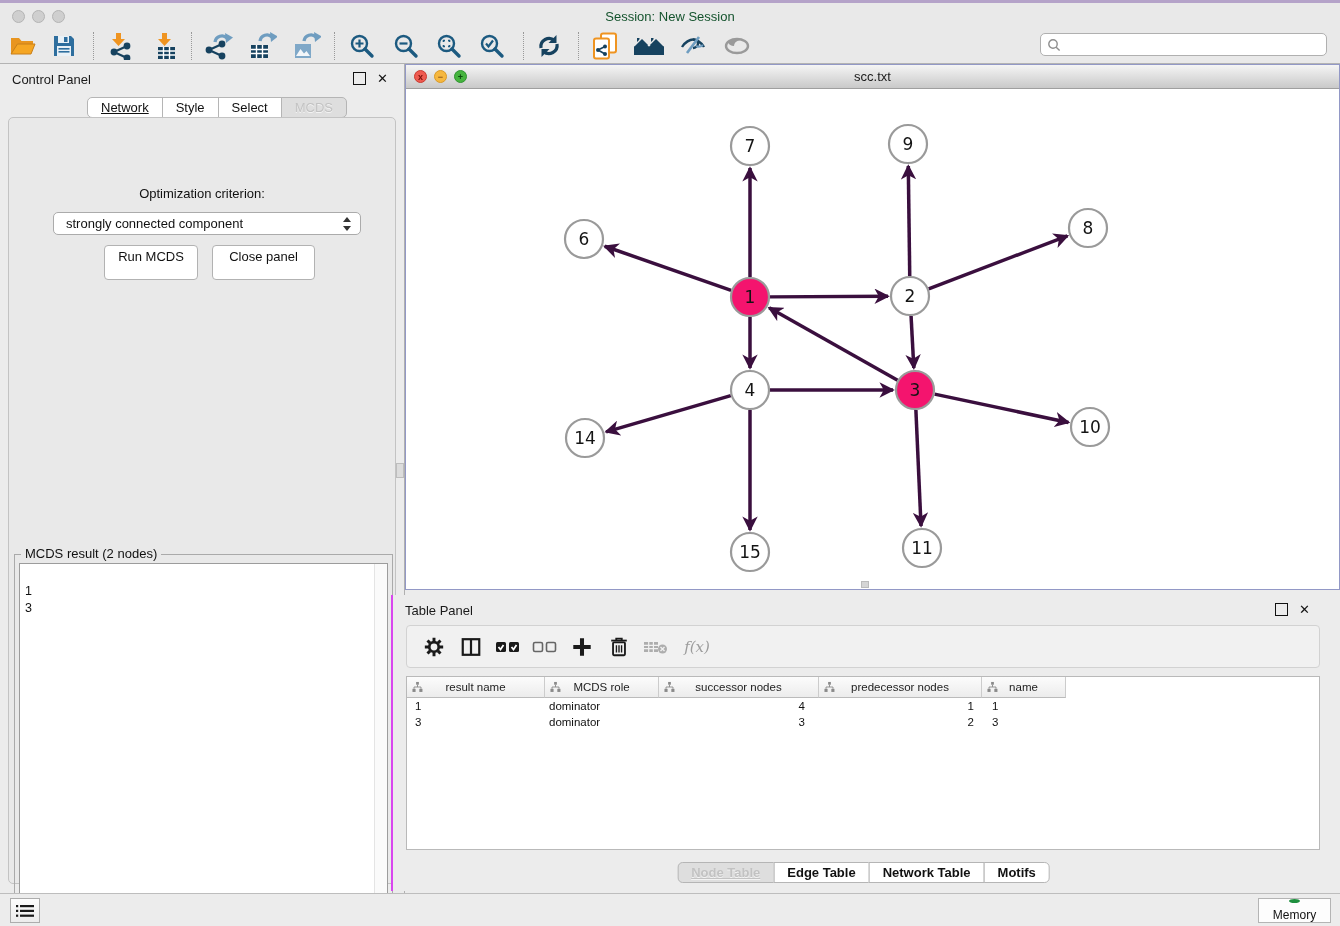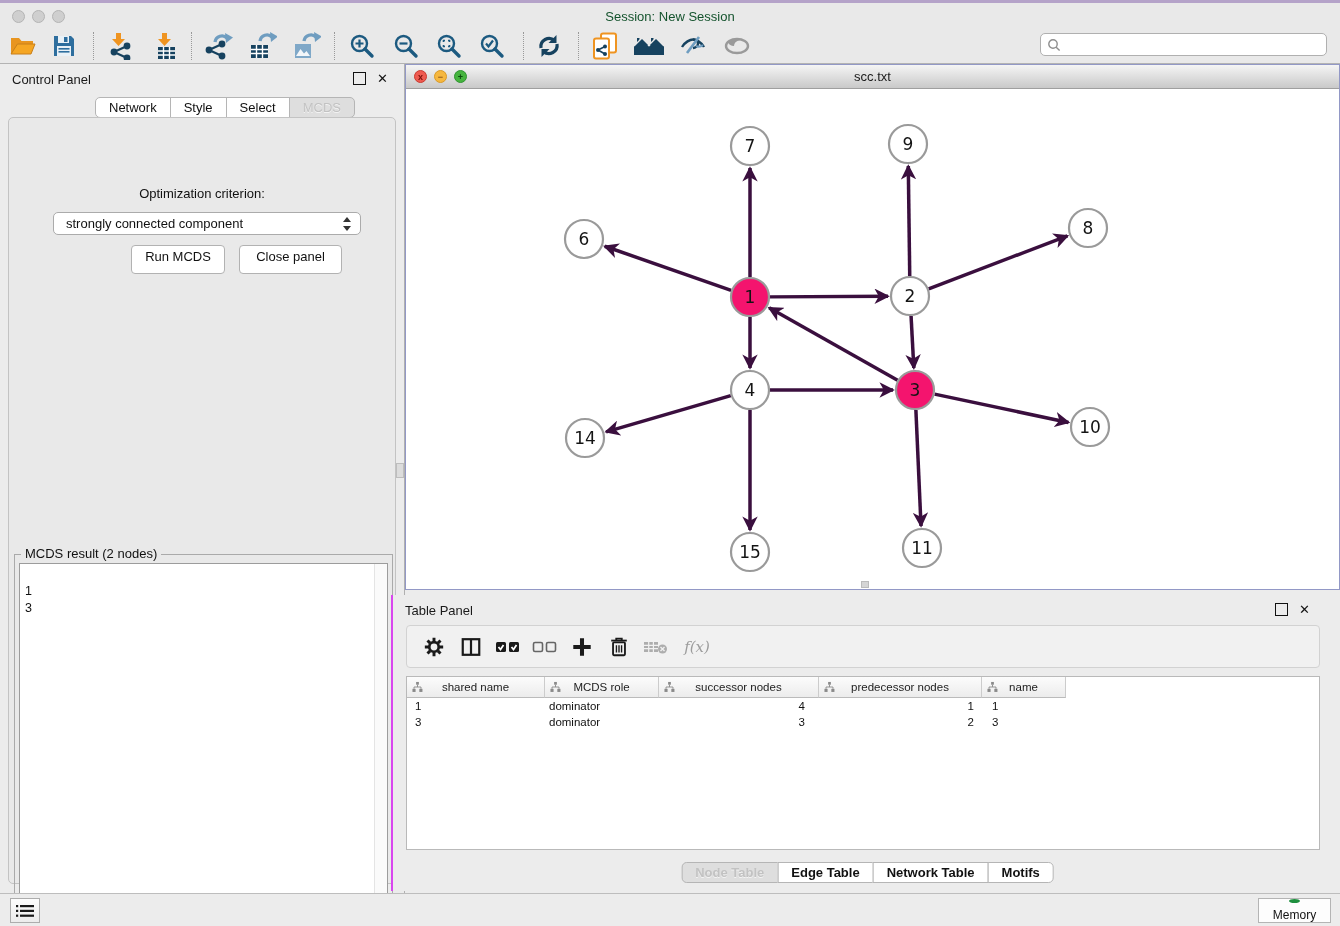--- a/index.html
+++ b/index.html
@@ -21,32 +21,32 @@
   .searchbox input { border:none; outline:none; flex:1; font-size:12px; margin-left:4px; background:transparent; }
 
   
   .control-panel { position:absolute; left:0; top:64px; width:405px; height:829px; background:#ececec; border-right:1px solid #b0b0b0; }
   .panel-hd { position:absolute; left:0; top:0; width:100%; height:30px; }
   .panel-hd .ttl { position:absolute; left:12px; top:8px; font-size:13px; color:#1a1a1a; }
   .wicon { position:absolute; top:8px; width:13px; height:13px; font-size:13px; line-height:13px; color:#111; text-align:center; font-weight:bold; }
   .float-icon { border:1.5px solid #111; }
   .segbar { position:absolute; display:flex; }
   .seg { height:21px; line-height:19px; padding:0 13px; font-size:13px; color:#111; background:#fff; border:1px solid #b5b5b5; margin-left:-1px; white-space:nowrap; }
-  .seg:first-child { border-radius:5px 0 0 5px; margin-left:16px; }
+  .seg:first-child { border-radius:5px 0 0 5px; margin-left:8px;text-decoration:underline; }
   .seg:last-child { border-radius:0 5px 5px 0; }
   .seg.active { background:#dedede; color:#c2c2c2; text-shadow:0 1px 0 #f3f3f3; }
   .cp-tabs { left:79px; top:33px; }
   .tabpanel { position:absolute; left:8px; top:53px; width:388px; height:767px; background:#e9e9e9; border:1px solid #c3c3c3; border-radius:5px; }
   .opt-label { position:absolute; left:0; right:0; top:68px; text-align:center; font-size:13px; color:#111; }
   .dropdown { position:absolute; left:44px; top:94px; width:308px; height:23px; background:#fff; border:1px solid #ababab; border-radius:5px; font-size:13px; display:flex; align-items:center; padding-left:12px; color:#111; }
   .dd-stepper { position:absolute; right:7px; top:2px; width:11px; height:18px; }
   .dd-stepper:before, .dd-stepper:after { content:""; position:absolute; left:1px; border-left:4.5px solid transparent; border-right:4.5px solid transparent; }
   .dd-stepper:before { top:2px; border-bottom:5px solid #333; }
   .dd-stepper:after { bottom:2px; border-top:5px solid #333; }
-  .pbtn { position:absolute; top:127px; height:29px; background:#fff; border:1px solid #b2b2b2; border-radius:4px; font-size:13px; color:#111; text-align:center; line-height:21px;margin-left:27px; }
+  .pbtn { position:absolute; top:127px; height:35px; background:#fff; border:1px solid #b2b2b2; border-radius:4px; font-size:13px; color:#111; text-align:center; line-height:21px; }
   .run-btn { left:95px; width:94px; }
   .close-btn { left:203px; width:103px; }
   .groupbox { position:absolute; left:5px; top:436px; width:379px; height:378px; border:1px solid #aaa; }
   .groupbox .legend { position:absolute; left:6px; top:-9px; background:#e9e9e9; padding:0 4px; font-size:13px; color:#111; }
   .result-area { position:absolute; left:4px; top:8px; right:4px; bottom:9px; background:#fff; border:1px solid #9c9c9c; font-size:12.5px; line-height:17px; color:#111; padding:2px 0 0 5px; white-space:pre-line; }
   .v-scroll { position:absolute; right:0; top:0; bottom:0; width:13px; background:#fafafa; border-left:1px solid #e4e4e4; }
   .divider-handle { position:absolute; left:396px; top:463px; width:8px; height:15px; background:#dcdcdc; border:1px solid #bdbdbd; }
 
   
   .netframe { position:absolute; left:405px; top:64px; width:935px; height:526px; border:1px solid #9298c6; background:#fff; }
@@ -423,21 +423,21 @@
     </div>
     <div class="datatable">
       <div class="thead" id="table-head">
           <div class="th" style="width: 138px;">
             <svg class="colicon" width="11" height="12" viewBox="0 0 12 12">
               <rect x="4.5" y="0.5" width="3" height="3" fill="#8a8a8a"></rect>
               <rect x="0.5" y="8" width="3.4" height="3.4" fill="#8a8a8a"></rect>
               <rect x="8" y="8" width="3.4" height="3.4" fill="#8a8a8a"></rect>
               <path d="M6 3.5V6M2.2 8V6h7.6v2" stroke="#8a8a8a" fill="none"></path>
             </svg>
-            <span>shared name</span>
+            <span>result name</span>
           </div>
           <div class="th" style="width: 114px;">
             <svg class="colicon" width="11" height="12" viewBox="0 0 12 12">
               <rect x="4.5" y="0.5" width="3" height="3" fill="#8a8a8a"></rect>
               <rect x="0.5" y="8" width="3.4" height="3.4" fill="#8a8a8a"></rect>
               <rect x="8" y="8" width="3.4" height="3.4" fill="#8a8a8a"></rect>
               <path d="M6 3.5V6M2.2 8V6h7.6v2" stroke="#8a8a8a" fill="none"></path>
             </svg>
             <span>MCDS role</span>
           </div>

